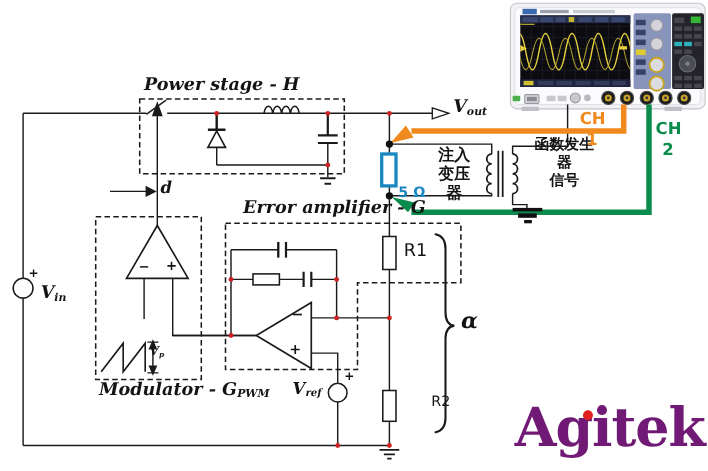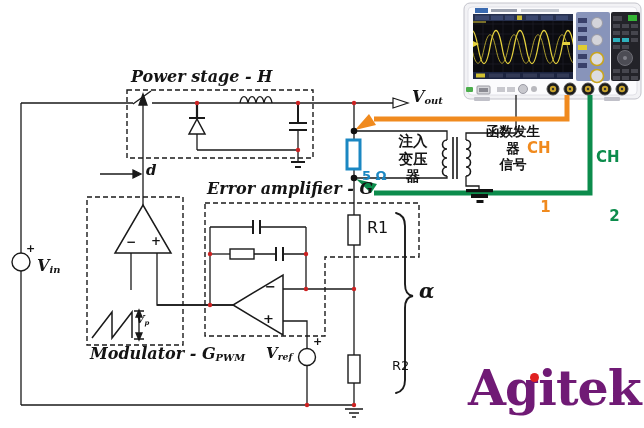--- a/index.html
+++ b/index.html
@@ -1,24 +1,24 @@
 <!DOCTYPE html>
 <html><head>
 <meta charset="utf-8">
 <style>
   html,body{margin:0;padding:0;background:#fff;}
   #stage{position:relative;width:644px;height:428px;background:#ffffff;overflow:hidden;
          font-family:"DejaVu Sans","Liberation Sans",sans-serif;}
   #stage svg{position:absolute;left:0;top:0;}
-  .lbl{position:absolute;color:#141414;white-space:nowrap;line-height:1.05;text-align:right;}
+  .lbl{position:absolute;color:#141414;white-space:nowrap;line-height:1.05;}
   .serifI{font-family:"DejaVu Serif","Liberation Serif",serif;font-style:italic;font-weight:bold;}
   .sans{font-family:"DejaVu Sans","Liberation Sans",sans-serif;}
   .sub{font-size:62%;vertical-align:-22%;font-style:italic;}
   .center{text-align:center;}
-  .chlab span{display:block;margin-top:40px;}
+  .chlab span{display:block;}
   .chlab .num{padding-left:6px;}
   #logo{font-family:"DejaVu Serif","Liberation Serif",serif;font-weight:bold;letter-spacing:-1px;}
   #logo-dot{position:absolute;width:9px;height:9px;border-radius:50%;}
 </style>
 </head>
 <body>
 
 <div id="stage">
 
 <svg width="644" height="428" viewBox="0 0 644 428">
@@ -270,21 +270,21 @@
       <circle cx="354" cy="405" r="2.2"></circle>
     </g>
   </g>
 </svg>
 
 <div class="lbl serifI" style="left:131px;top:69px;font-size:16px;">Power stage - H</div>
 
 
 <div class="lbl serifI" style="left:146px;top:163px;font-size:15px;">d</div>
 
-<div class="lbl serifI" style="left:207px;top:181px;font-size:16px;font-style:italic;">Error amplifier - G</div>
+<div class="lbl serifI" style="left:221px;top:181px;font-size:16px;font-style:italic;">Error amplifier - G</div>
 
 <div class="lbl serifI" style="left:90px;top:346px;font-size:16px;"><span>Modulator - G</span><span class="sub">PWM</span></div>
 
 <div class="lbl serifI" style="left:136px;top:314px;font-size:11px;"><span>V</span><span class="sub">p</span></div>
 
 <div class="lbl serifI" style="left:37px;top:258px;font-size:16px;"><span>V</span><span class="sub">in</span></div>
 
 <div class="lbl serifI" style="left:412px;top:89px;font-size:16px;"><span>V</span><span class="sub">out</span></div>
 
 <div class="lbl serifI" style="left:266px;top:346px;font-size:15px;"><span>V</span><span class="sub">ref</span></div>

